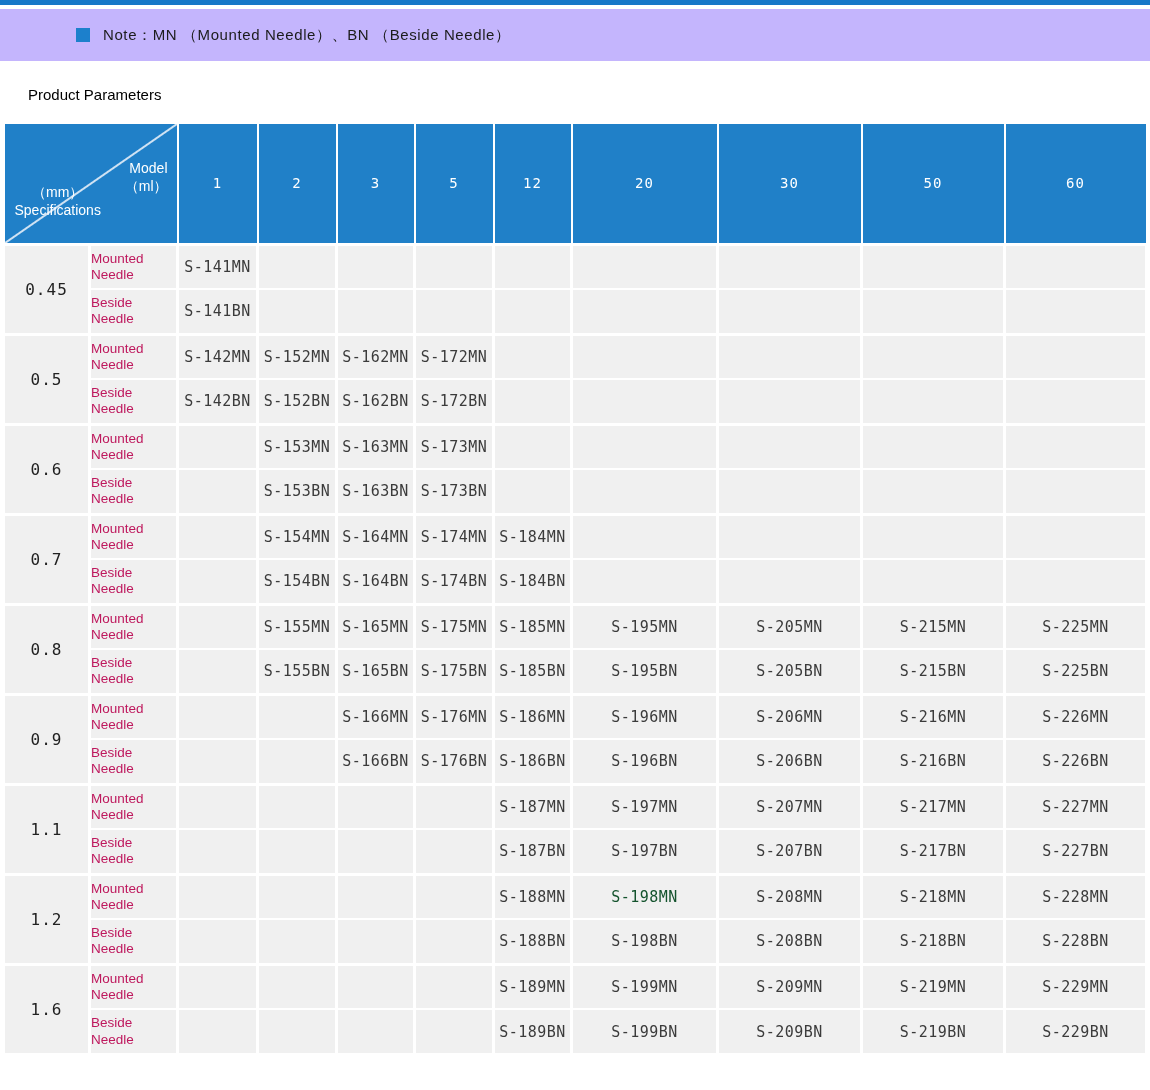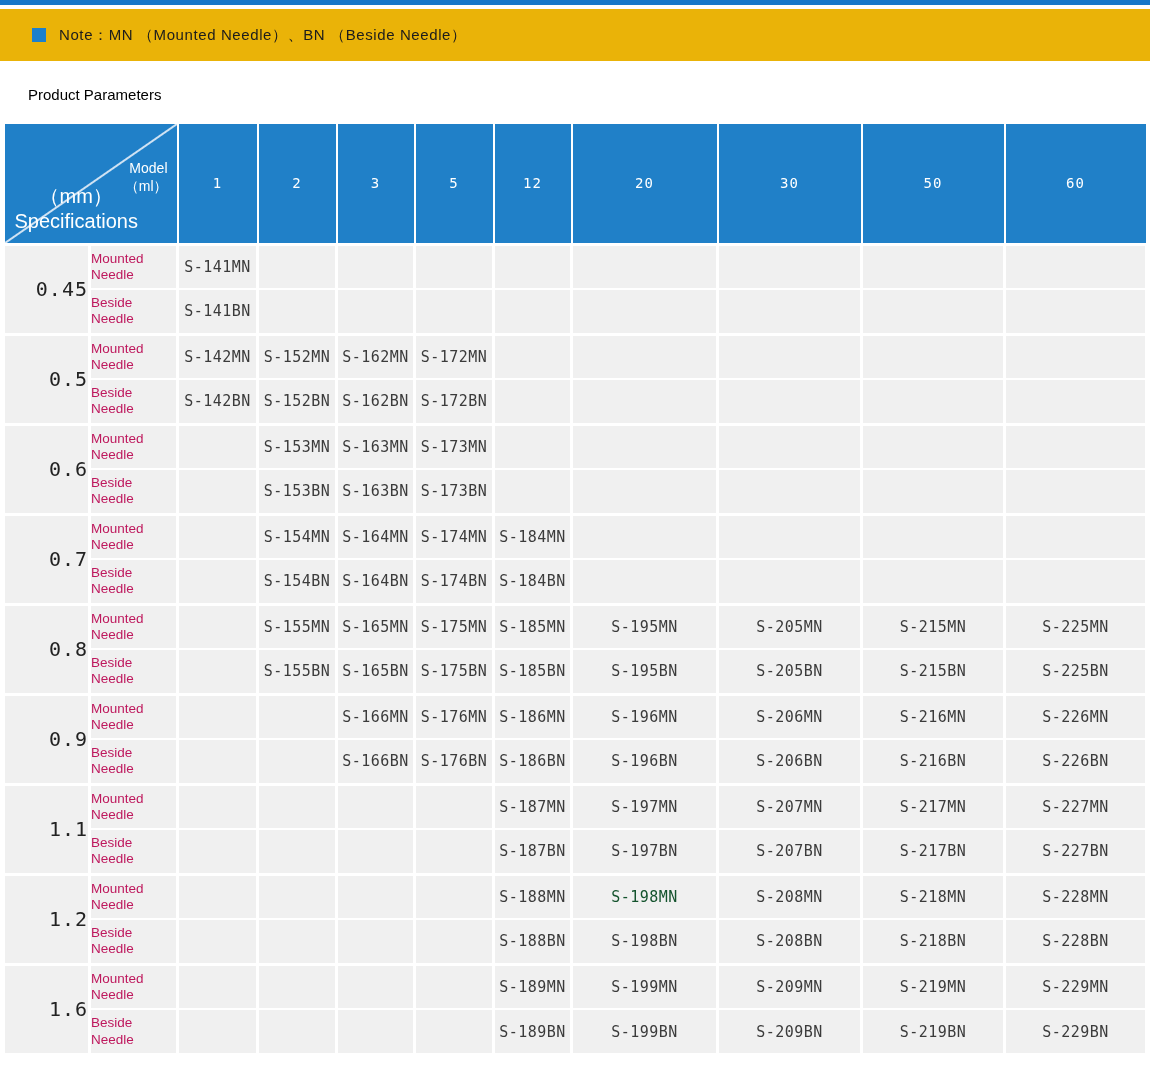--- a/index.html
+++ b/index.html
@@ -9,24 +9,24 @@
     width: 1150px;
     font-family: "Liberation Sans", sans-serif;
   }
   .page { width: 1150px; height: 1090px; position: relative; overflow: hidden; }
 
   .top-line { height: 5px; width: 100%; background: #1677C8; }
 
   .note-band {
     margin-top: 4px;
     height: 52px;
-    background: #eab308;
+    background: #c4b5fd;
     display: flex;
     align-items: center;
-    padding-left: 32px;
+    padding-left: 76px;
     box-sizing: border-box;
   }
   .note-square {
     width: 14px; height: 14px;
     background: #1C80CC;
     margin-right: 13px;
     flex: 0 0 auto;
   }
   .note-text {
     font-size: 15px;
@@ -89,30 +89,30 @@
     text-align: right;
     color: #ffffff;
     font-size: 14px;
     font-weight: 400;
     line-height: 1.25;
   }
   .corner-bl {
     position: absolute; top: 60px; left: 10px;
     text-align: center;
     color: #ffffff;
-    font-size: 20px;
+    font-size: 14px;
     font-weight: 400;
     line-height: 1.25;
   }
 
   td.spec {
     font-family: "DejaVu Sans Mono", monospace;
-    font-size: 20px;
+    font-size: 16px;
     color: #222222;
-    text-align: right;
+    text-align: center;
     letter-spacing: 1px;
   }
   td.needle {
     font-size: 13.5px;
     color: #be185d;
     padding-left: 20px;
     line-height: 1.2;
   }
   td.model {
     font-family: "DejaVu Sans Mono", monospace;

